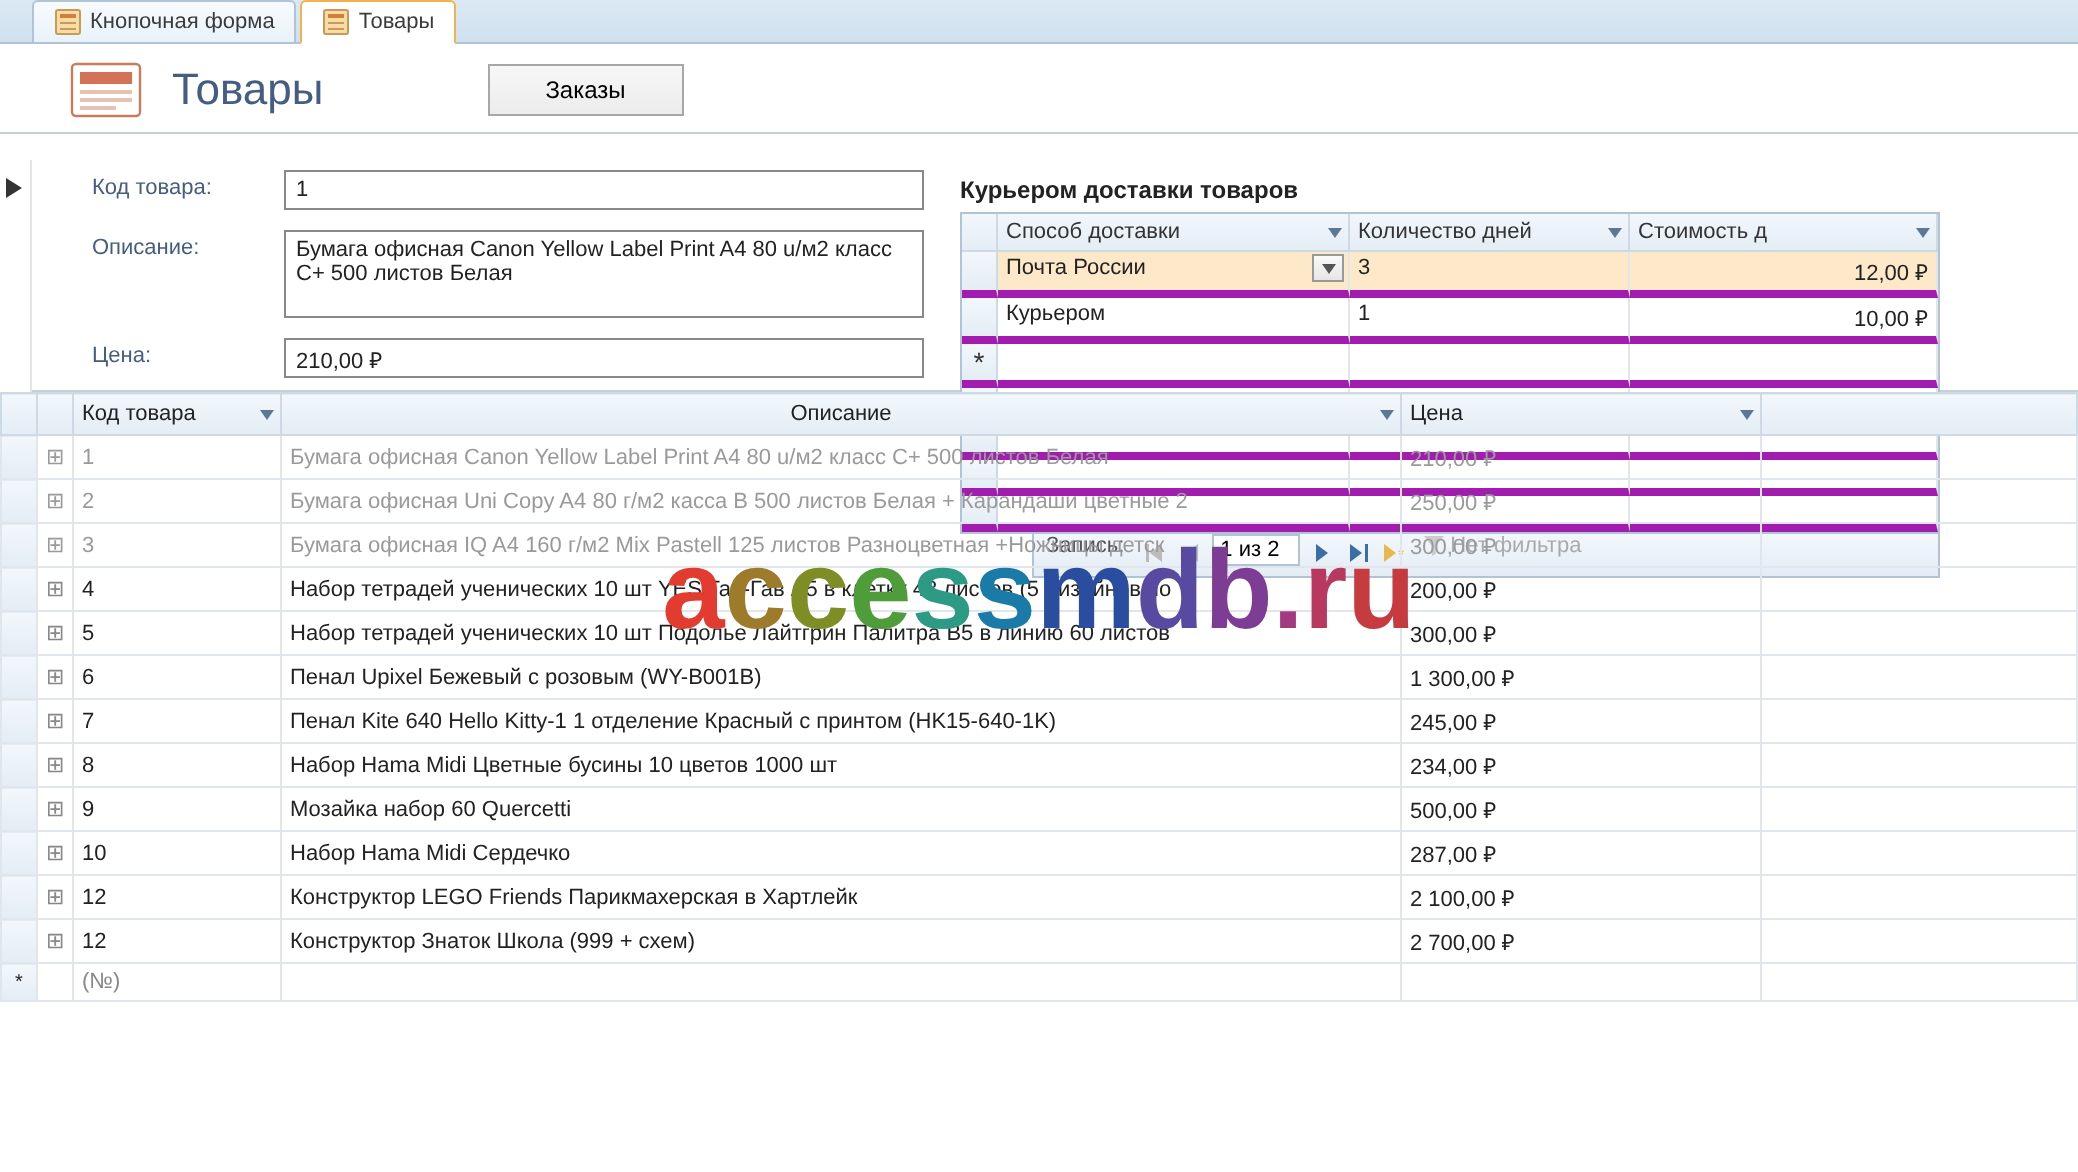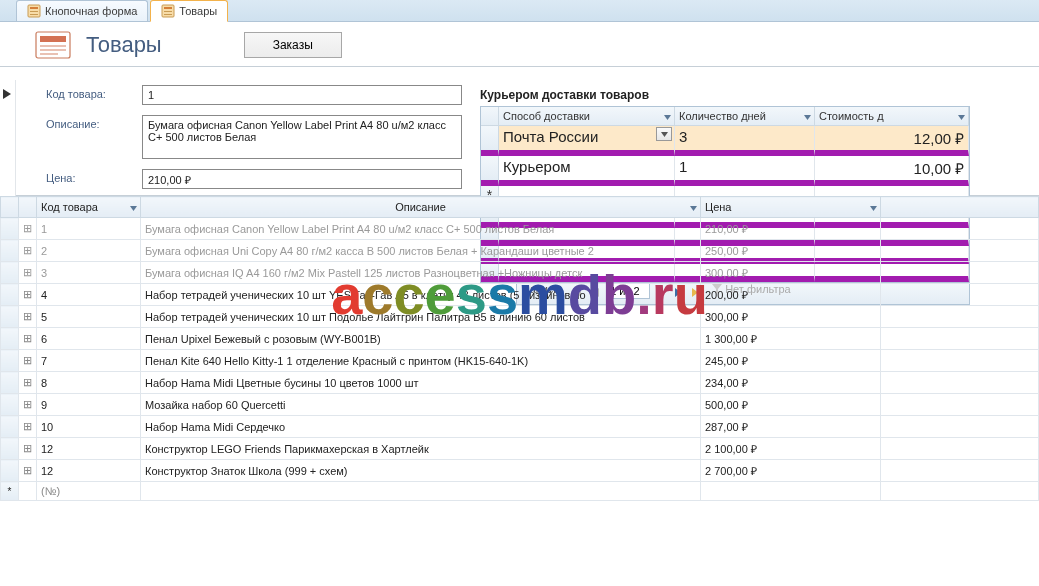--- a/index.html
+++ b/index.html
@@ -28,21 +28,21 @@
 .field-input.multiline { height: 44px; resize: none; overflow: hidden; font-family: inherit; }
 .field-input.ro { }
 
 
 .subform { position: absolute; left: 480px; top: 66px; width: 490px; }
 .sub-title { font-weight: bold; font-size: 12px; margin-bottom: 4px; color: #222; }
 .sub-grid { border: 1px solid #b0c4d6; background: #fff; }
 .sub-head, .sub-row { display: grid; grid-template-columns: 18px 176px 140px 1fr; }
 .sub-head > div { background: linear-gradient(#f2f7fb,#e4edf5); border-right: 1px solid #cdd9e3; border-bottom: 1px solid #cdd9e3; padding: 3px 4px; font-size: 11px; position: relative; color: #333; }
 .sub-head .hsel { background: linear-gradient(#f2f7fb,#e4edf5); }
-.sub-row > div { border-right: 1px solid #e0e6ec; border-bottom: 6px solid #a21caf; padding: 2px 4px; font-size: 15px; color: #222; min-height: 18px; position: relative; }
+.sub-row > div { border-right: 1px solid #e0e6ec; border-bottom: 4px solid #a21caf; padding: 2px 4px; font-size: 11px; color: #222; min-height: 18px; position: relative; }
 .sub-row .rsel { background: linear-gradient(#f2f7fb,#e4edf5); border-right: 1px solid #cdd9e3; }
 .sub-row.selected > div { background: #fde9c9; }
 .sub-row.selected .rsel { background: linear-gradient(#f2f7fb,#e4edf5); }
 .sub-row .combo { position: absolute; right: 2px; top: 1px; width: 16px; height: 14px; border: 1px solid #999; background: linear-gradient(#fafafa,#e6e6e6); display: flex; align-items: center; justify-content: center; cursor: pointer; }
 .sub-row.new .rsel::before { content: "*"; color: #333; font-size: 14px; display: block; text-align: center; line-height: 14px; }
 .hdrop { position:absolute; right:3px; top:50%; transform:translateY(-50%); }
 .col-r { text-align: right; }
 
 .sub-nav { display: flex; align-items: flex-start; height: 22px; background: linear-gradient(#f2f7fb,#e4edf5); border: 1px solid #b0c4d6; border-top: none; font-size: 11px; color: #3b6ea5; margin-left: 36px; }
 .sub-nav .lbl { padding: 0 6px; color: #555; }

